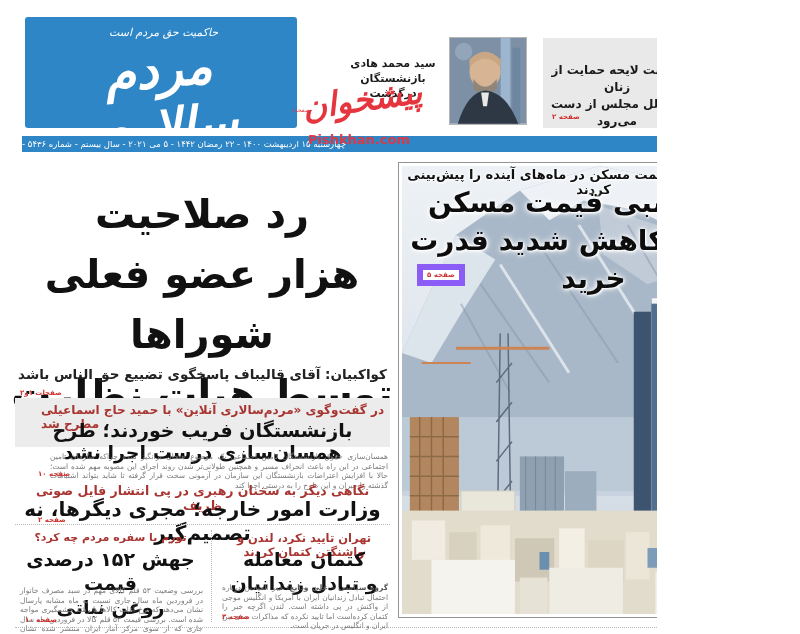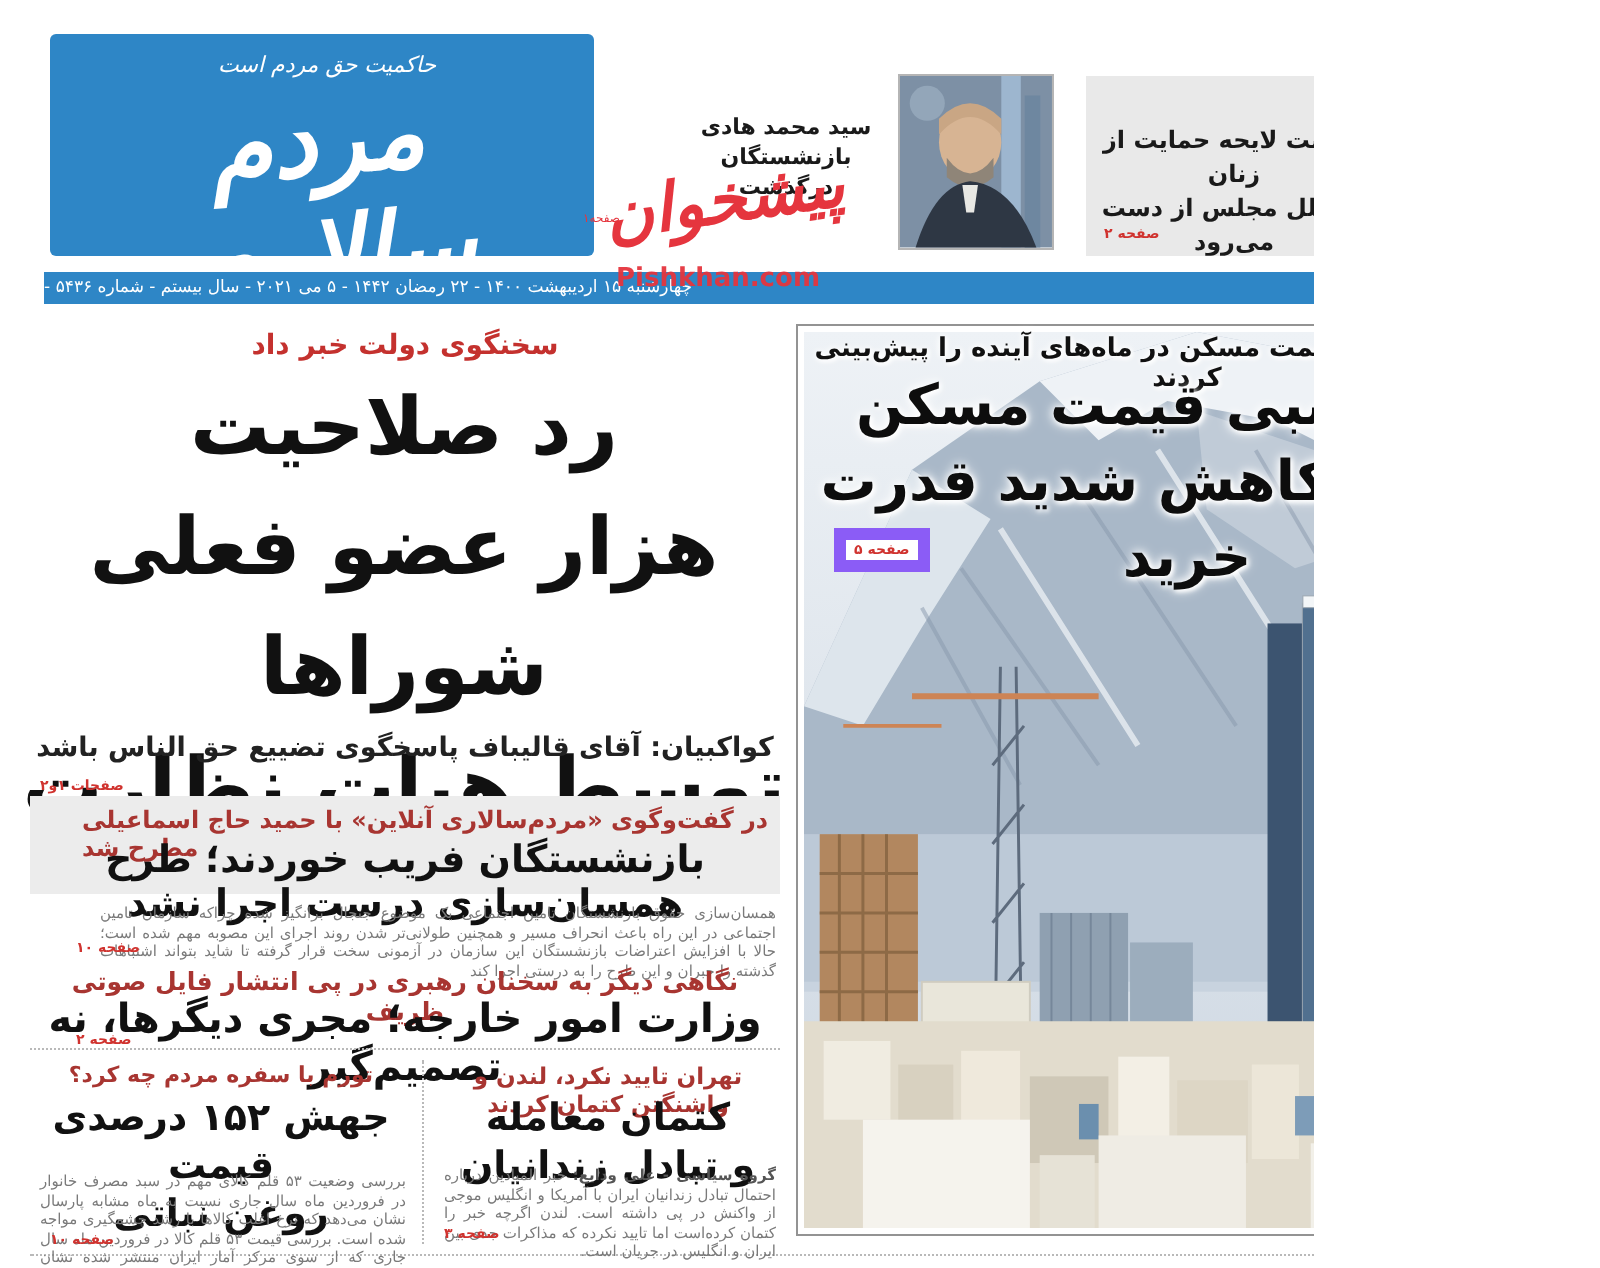--- a/index.html
+++ b/index.html
@@ -116,21 +116,20 @@
   <div class="abs datebar">
     <div class="datetext">چهارشنبه ۱۵ اردیبهشت ۱۴۰۰ - ۲۲ رمضان ۱۴۴۲ - ۵ می ۲۰۲۱ - سال بیستم - شماره ۵۴۳۶ - ۱۲ صفحه - ۵۰۰۰ تومان</div>
   </div>
 
   <div class="abs wm">
     <div class="fa">پیشخوان</div>
     <div class="note">صفحه۱</div>
     <div class="latin">Pishkhan.com</div>
   </div>
 
-  <div class="abs lead-kicker">سخنگوی دولت خبر داد</div>
   <div class="abs lead-h">
     <span>رد صلاحیت</span><br>
     <span>هزار عضو فعلی شوراها</span><br>
     <span>توسط هیات نظارت</span>
   </div>
   <div class="abs lead-sub">کواکبیان: آقای قالیباف پاسخگوی تضییع حق الناس باشد</div>
   <div class="abs tinyref" style="left:20px;top:389px;">صفحات ۱و۲</div>
 
   <div class="abs retcard">
     <div class="k">در گفت‌وگوی «مردم‌سالاری آنلاین» با حمید حاج اسماعیلی مطرح شد</div>

